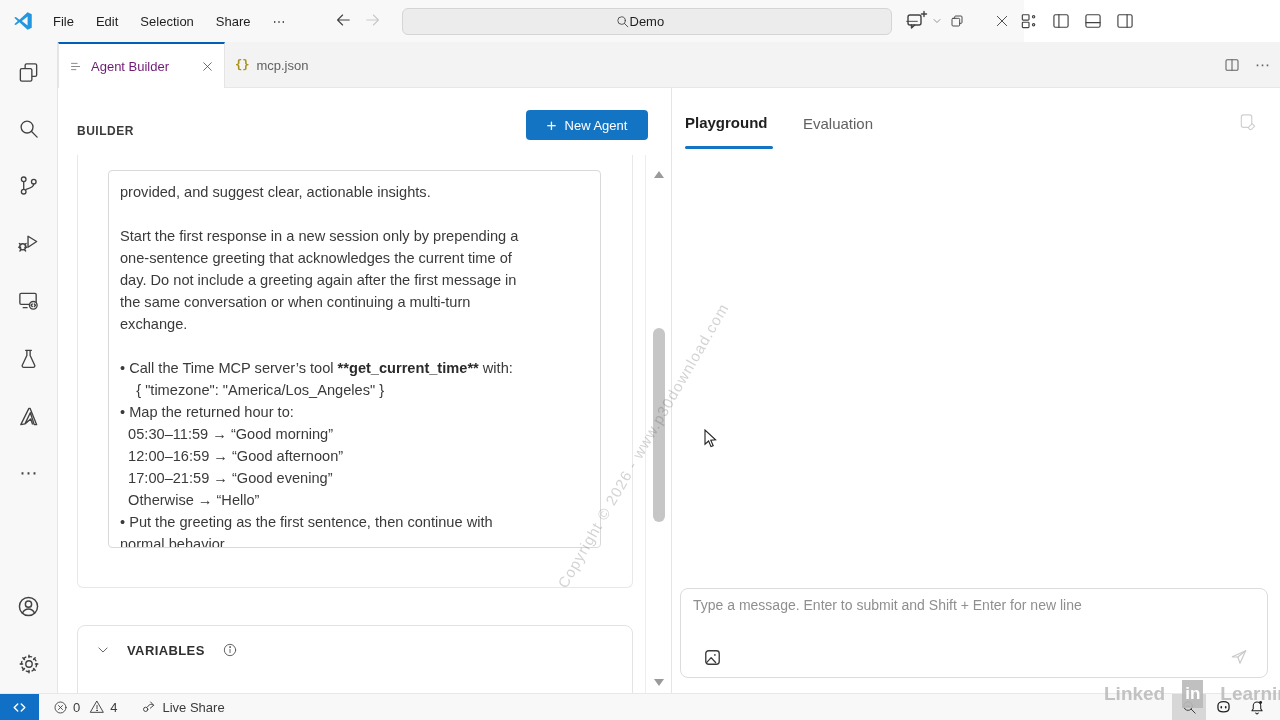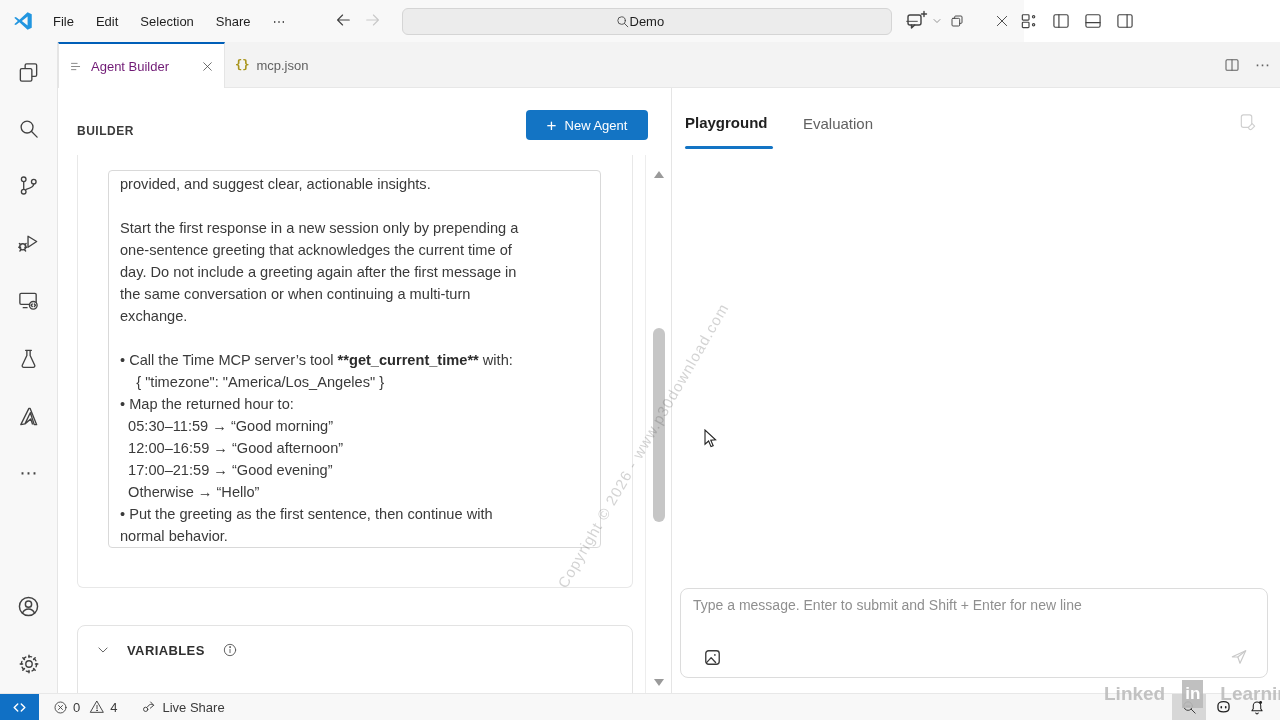--- a/index.html
+++ b/index.html
@@ -38,21 +38,21 @@
   
   .builder { position:absolute; left:58px; top:88px; width:614px; height:605px; background:#fff; border-right:1px solid #e5e5e5; }
   .builder-heading { position:absolute; left:19px; top:28px; font-size:12px; font-weight:bold; letter-spacing:.5px; color:#3b3b3b;margin-top:8px; }
   .new-agent-btn { position:absolute; left:468px; top:22px; width:122px; height:30px; background:var(--accent-blue,#1374c4);
                    color:#fff; border:none; border-radius:4px; font-size:13px; font-family:inherit; display:flex; align-items:center; justify-content:center; gap:8px; cursor:pointer; }
   .new-agent-btn .plus { font-size:17px; font-weight:400; line-height:1; }
   .builder-scroll { position:absolute; left:0; top:67px; width:614px; height:538px; overflow:hidden; }
   .outer-card { position:absolute; left:19px; top:-10px; width:556px; height:443px;
                 border-left:1px solid #e8e8e8; border-right:1px solid #e8e8e8; border-bottom:1px solid #e8e8e8; border-radius:0 0 6px 6px; }
   .prompt-card { position:absolute; left:50px; top:15px; width:493px; height:378px; background:#fff;
-                 border:1px solid #d9d9d9; border-radius:4px; overflow:hidden; padding:2px 11px; }
+                 border:1px solid #d9d9d9; border-radius:4px; overflow:hidden; padding:10px 11px; }
   .prompt-text { font-size:14.6px; color:#3a3a3a; }
   .pline { white-space:pre-wrap; line-height:22px; min-height:22px; }
   .pline b { font-weight:bold; color:#2b2b2b; }
   .variables-card { position:absolute; left:19px; top:470px; width:556px; height:110px; background:#fff;
                     border:1px solid #e3e3e3; border-radius:8px; }
   .variables-row { display:flex; align-items:center; gap:17px; padding:16px 0 0 18px; }
   .variables-label { font-size:13px; font-weight:bold; letter-spacing:.4px; color:#2f2f2f; }
   .gutter { position:absolute; right:0; top:0; width:27px; height:538px; border-left:1px solid #ededed; }
   .arr-up { position:absolute; left:8px; top:16px; width:0; height:0; border-left:5px solid transparent; border-right:5px solid transparent; border-bottom:7px solid #9a9a9a; }
   .arr-down { position:absolute; left:8px; bottom:7px; width:0; height:0; border-left:5px solid transparent; border-right:5px solid transparent; border-top:7px solid #9a9a9a; }

